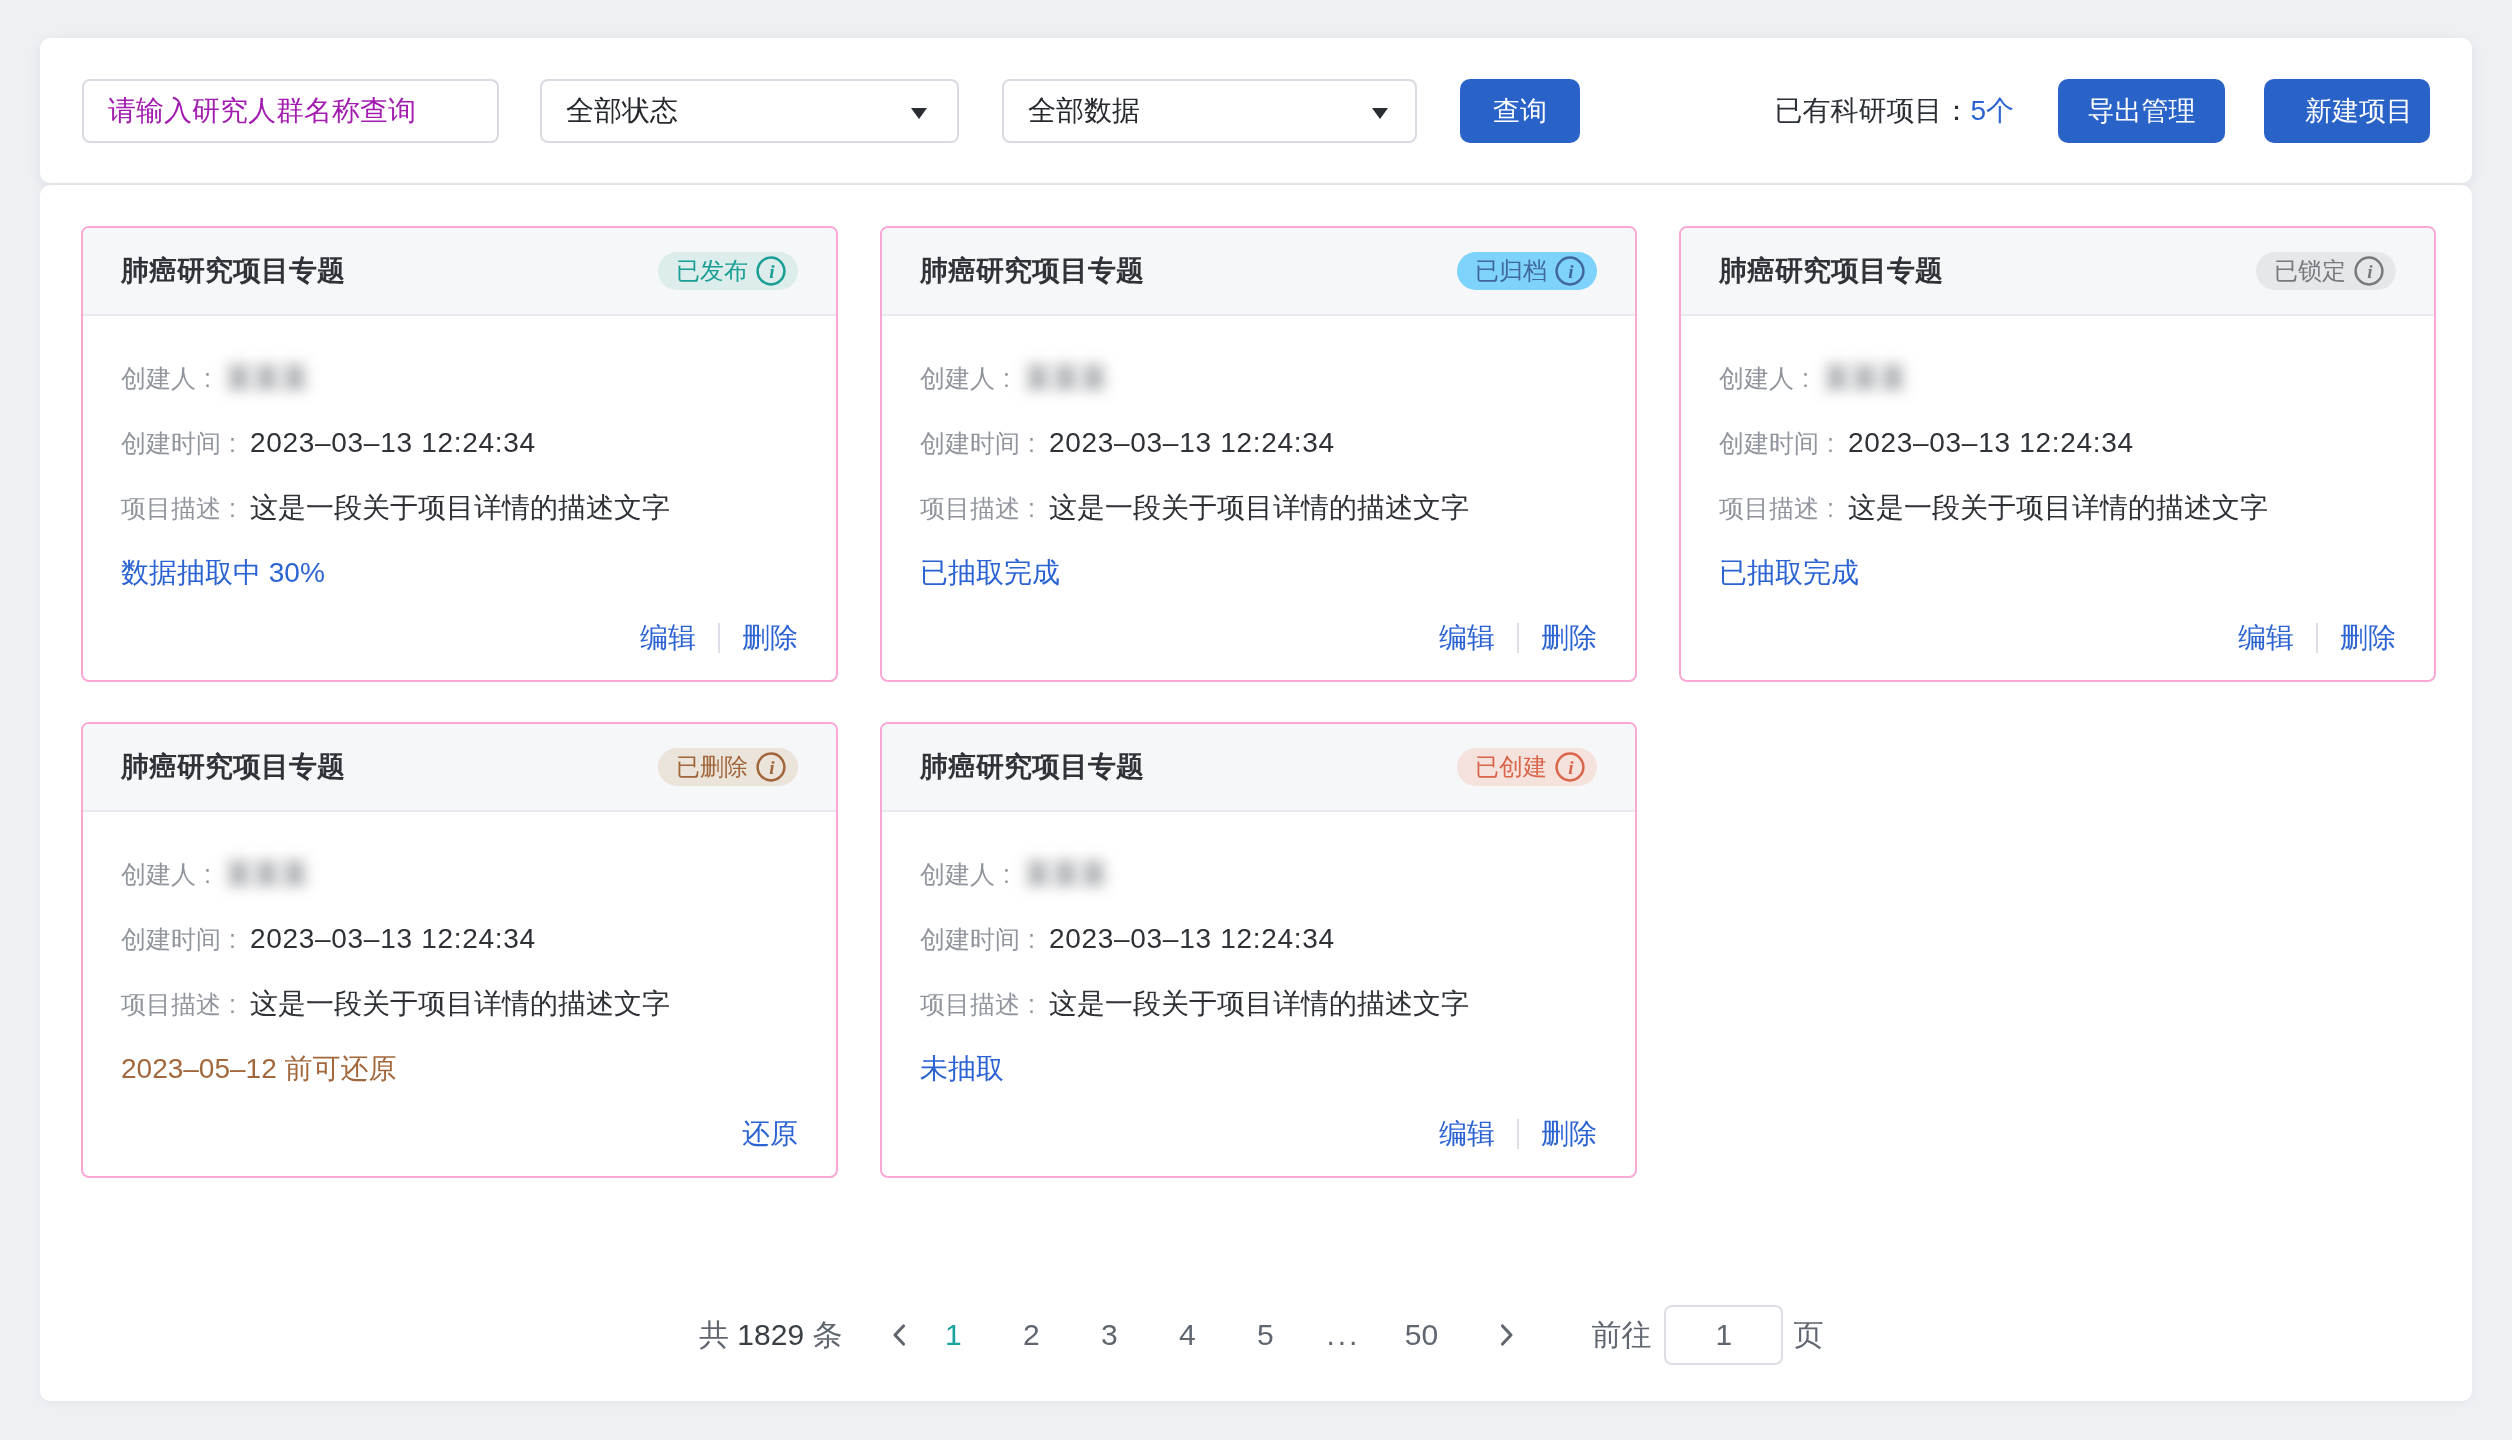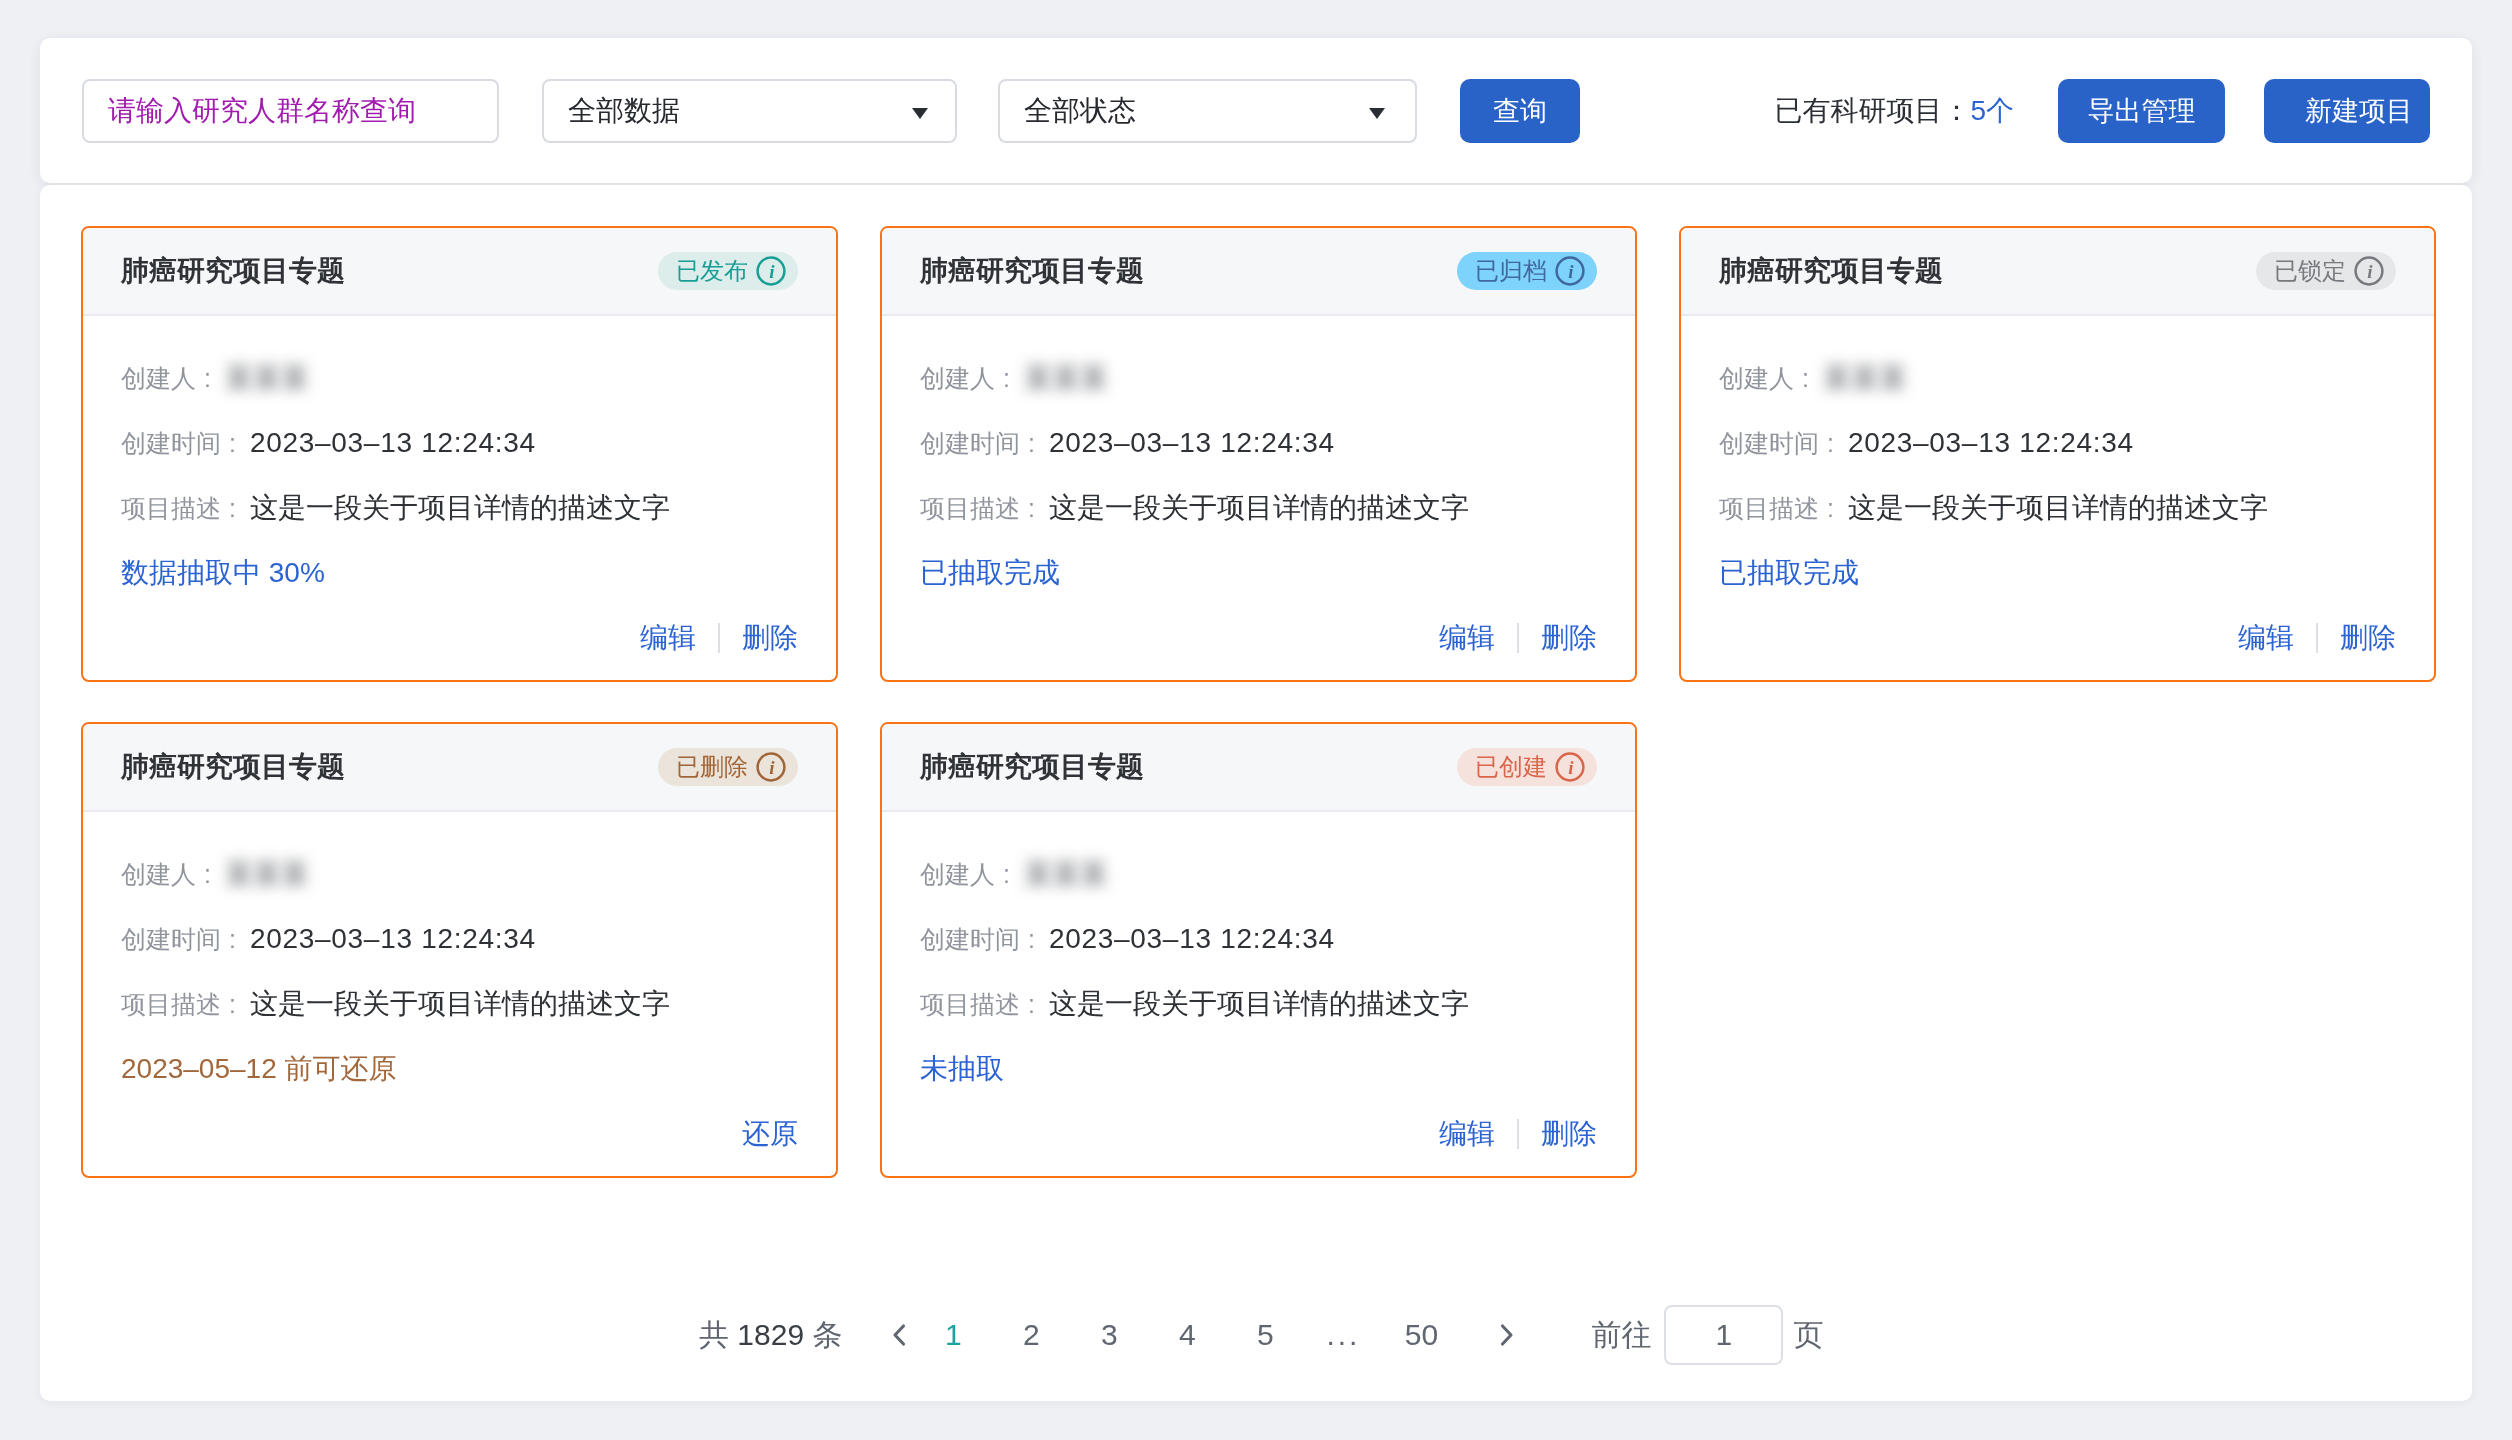--- a/index.html
+++ b/index.html
@@ -39,21 +39,21 @@
 .btn-exp { width:167px; margin-left:44px; }
 .btn-new { width:166px; margin-left:39px;padding-left:24px; }
 
 
 .panel {
   position:absolute; left:40px; top:185px; width:2432px; height:1216px;
   background:#fff; border-radius:10px; box-shadow:0 2px 10px rgba(30,40,60,.05);
 }
 .card {
   position:absolute; width:757px; height:456px; background:#fff;
-  border:2px solid #f97316; border-radius:8px; overflow:hidden;
+  border:2px solid #f9a8d4; border-radius:8px; overflow:hidden;
 }
 .c1 { left:41px;  top:41px; }
 .c2 { left:840px; top:41px; }
 .c3 { left:1639px;top:41px; }
 .c4 { left:41px;  top:537px; }
 .c5 { left:840px; top:537px; }
 .card-head {
   height:88px; background:#f6f7f9; border-bottom:2px solid #e8eaef;
   display:flex; align-items:center; justify-content:space-between; padding:0 38px;
 }
@@ -95,22 +95,22 @@
 .goto .gbox {
   width:119px; height:60px; border:2px solid #dcdfe4; border-radius:8px; margin:0 10px 0 13px;
   display:flex; align-items:center; justify-content:center; color:#5f6670;
 }
 </style>
 </head>
 <body>
 
 <div class="toolbar">
   <div class="tb-input">请输入研究人群名称查询</div>
+  <div class="tb-select sel1">全部状态<span class="caret"></span></div>
   <div class="tb-select sel2">全部数据<span class="caret"></span></div>
-  <div class="tb-select sel1">全部状态<span class="caret"></span></div>
   <div class="btn btn-query">查询</div>
   <div class="stats">已有科研项目：<b>5个</b></div>
   <div class="btn btn-exp">导出管理</div>
   <div class="btn btn-new">新建项目</div>
 </div>
 
 <div class="panel">
 
   <div class="card c1">
     <div class="card-head">

